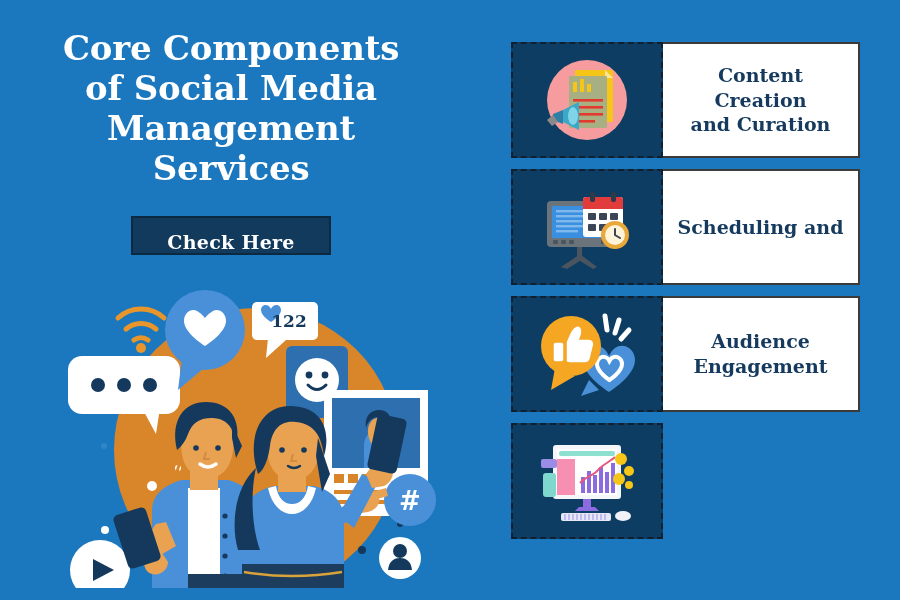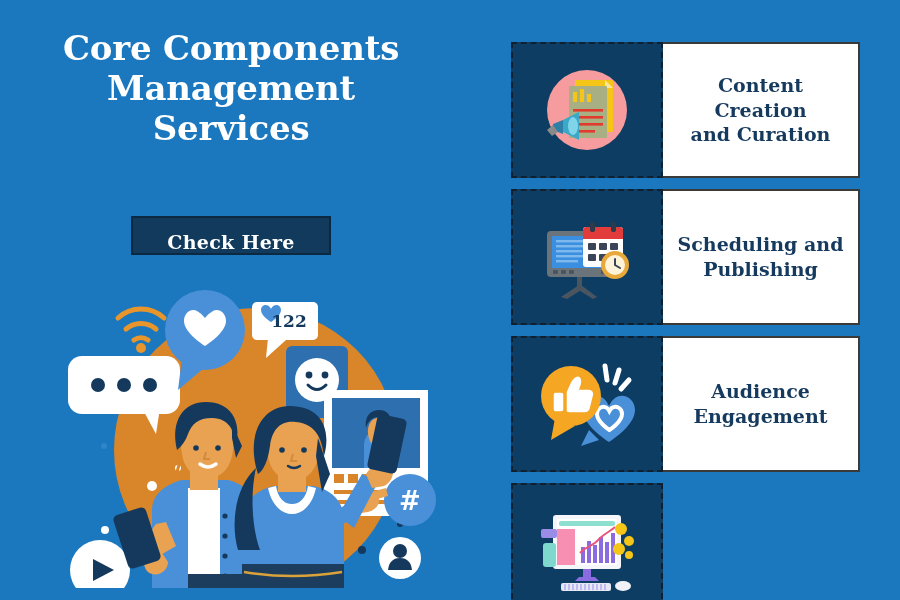--- a/index.html
+++ b/index.html
@@ -40,21 +40,21 @@
   }
 
   
   .illus{position:absolute;left:60px;top:278px;width:390px;height:310px;text-align:center;}
   .illus svg{display:block;width:390px;height:310px;}
 
   
   .cards{position:absolute;left:476px;top:42px;width:384px;}
   .card{
     display:flex;align-items:stretch;
-    height:136px;margin-bottom:11px;margin-left:35px;
+    height:116px;margin-bottom:11px;margin-left:35px;
   }
   .card:last-child{margin-bottom:0;}
   .card-icon{
     width:152px;flex:0 0 152px;
     background:#0E3D63;
     border:2px dashed #10202E;
     box-sizing:border-box;
     display:flex;align-items:center;justify-content:center;
   }
   .card-icon svg{display:block;}
@@ -77,20 +77,21 @@
 </style>
 </head>
 <body>
 
 <div class="canvas">
 
   <div class="left">
 
     <div class="headline">
       <span class="ln">Core Components</span>
+      <span class="ln">of Social Media</span>
       <span class="ln">Management</span>
       <span class="ln">Services</span>
     </div>
 
     <div class="cta-wrap">
       <div class="cta">Check Here</div>
     </div>
 
     <div class="illus">
       <svg viewBox="0 0 390 310" xmlns="http://www.w3.org/2000/svg">
@@ -335,21 +336,20 @@
           </g>
 
           <circle cx="76" cy="56" r="14" fill="#E8A83A"></circle>
           <circle cx="76" cy="56" r="10" fill="#FFF3DA"></circle>
           <path d="M76 50 L76 56 L81 59" fill="none" stroke="#3C4457" stroke-width="2" stroke-linecap="round"></path>
         </svg>
       </div>
       <div class="card-label">
         <span>
           <span>Scheduling and</span>
-          <span class="l2">Publishing</span>
         </span>
       </div>
     </div>
 
     <div class="card">
       <div class="card-icon">
         <svg width="100" height="96" viewBox="0 0 100 96" xmlns="http://www.w3.org/2000/svg">
 
           <g>
             <path d="M46 54 C46 42 58 36 66 42 C70 45 72 50 72 50 C72 50 74 45 78 42 C86 36 98 42 98 54 C98 70 72 86 72 86 C72 86 46 70 46 54 Z" fill="#4A90D9"></path>

